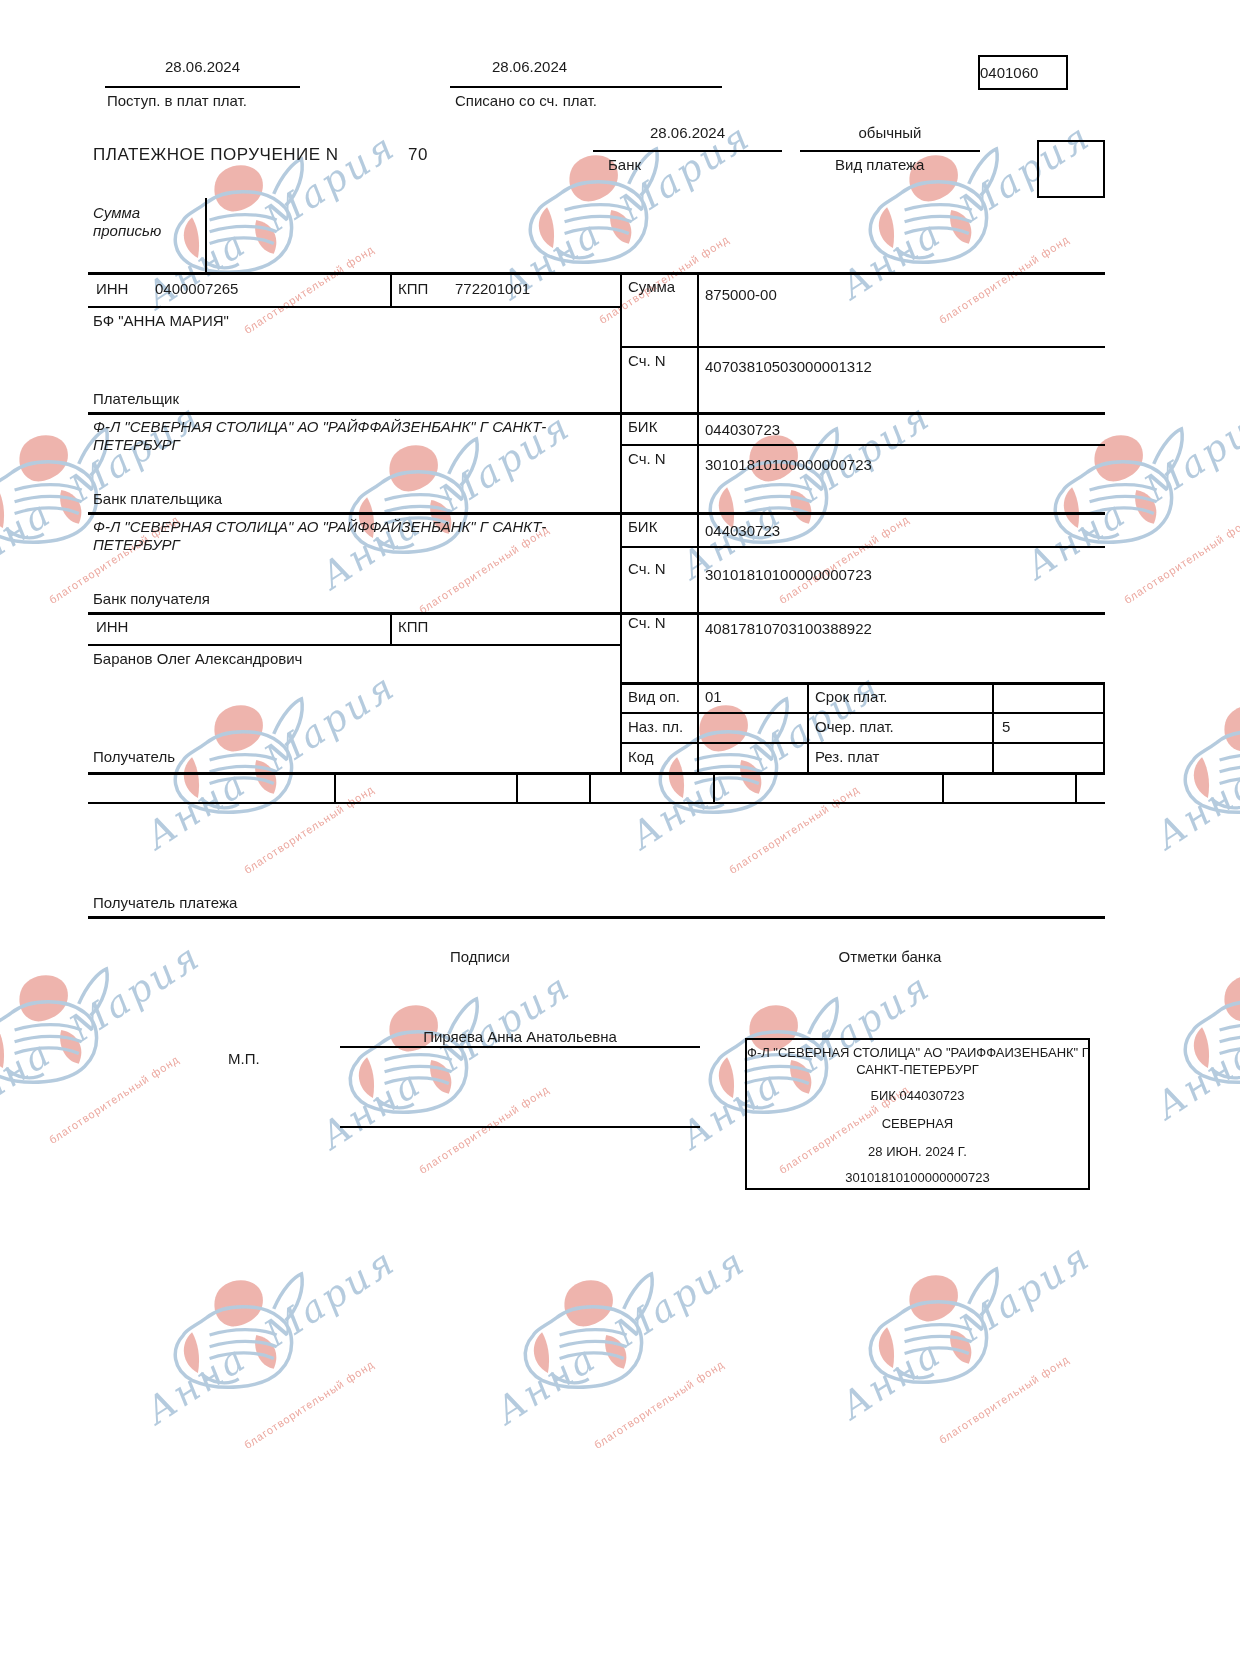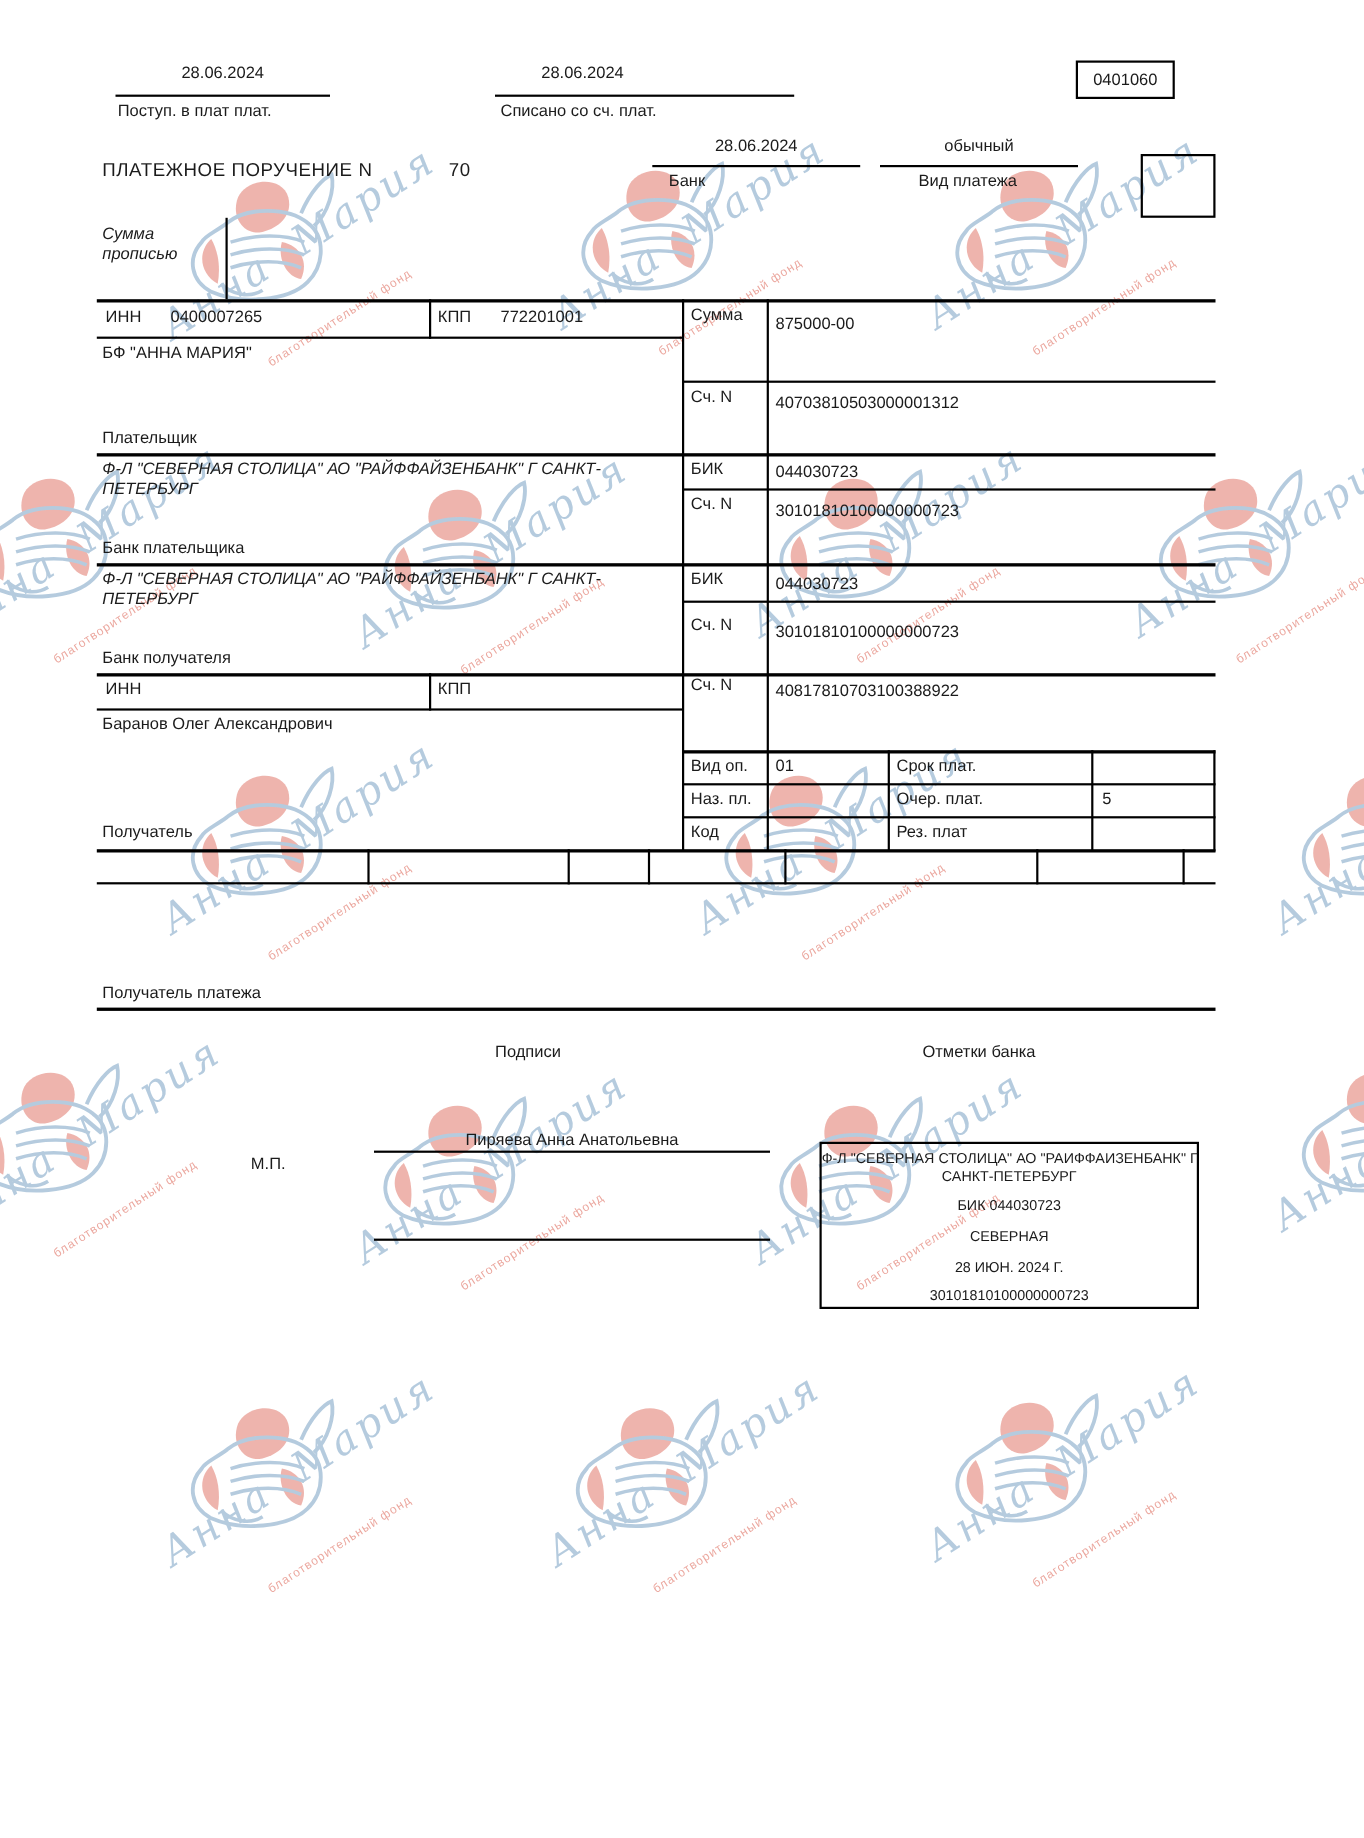--- a/index.html
+++ b/index.html
@@ -285,21 +285,21 @@
     </div>
 
   <div class="t ctr" style="left:105px;top:58px;width:195px">28.06.2024</div>
   <div class="hl" style="left:105px;top:86px;width:195px"></div>
   <div class="t" style="left:107px;top:92px">Поступ. в плат плат.</div>
 
   <div class="t" style="left:492px;top:58px">28.06.2024</div>
   <div class="hl" style="left:450px;top:86px;width:272px"></div>
   <div class="t" style="left:455px;top:92px">Списано со сч. плат.</div>
 
-  <div class="box" style="left:978px;top:55px;width:90px;height:35px;line-height:31px;text-align:center">0401060</div>
+  <div class="box" style="left:978px;top:55px;width:90px;height:35px;line-height:31px;">0401060</div>
 
   <div class="t big" style="left:93px;top:146px">ПЛАТЕЖНОЕ ПОРУЧЕНИЕ N</div>
   <div class="t big" style="left:408px;top:146px">70</div>
 
   <div class="t ctr" style="left:593px;top:124px;width:189px">28.06.2024</div>
   <div class="hl" style="left:593px;top:150px;width:189px"></div>
   <div class="t" style="left:608px;top:156px">Банк</div>
 
   <div class="t ctr" style="left:800px;top:124px;width:180px">обычный</div>
   <div class="hl" style="left:800px;top:150px;width:180px"></div>

